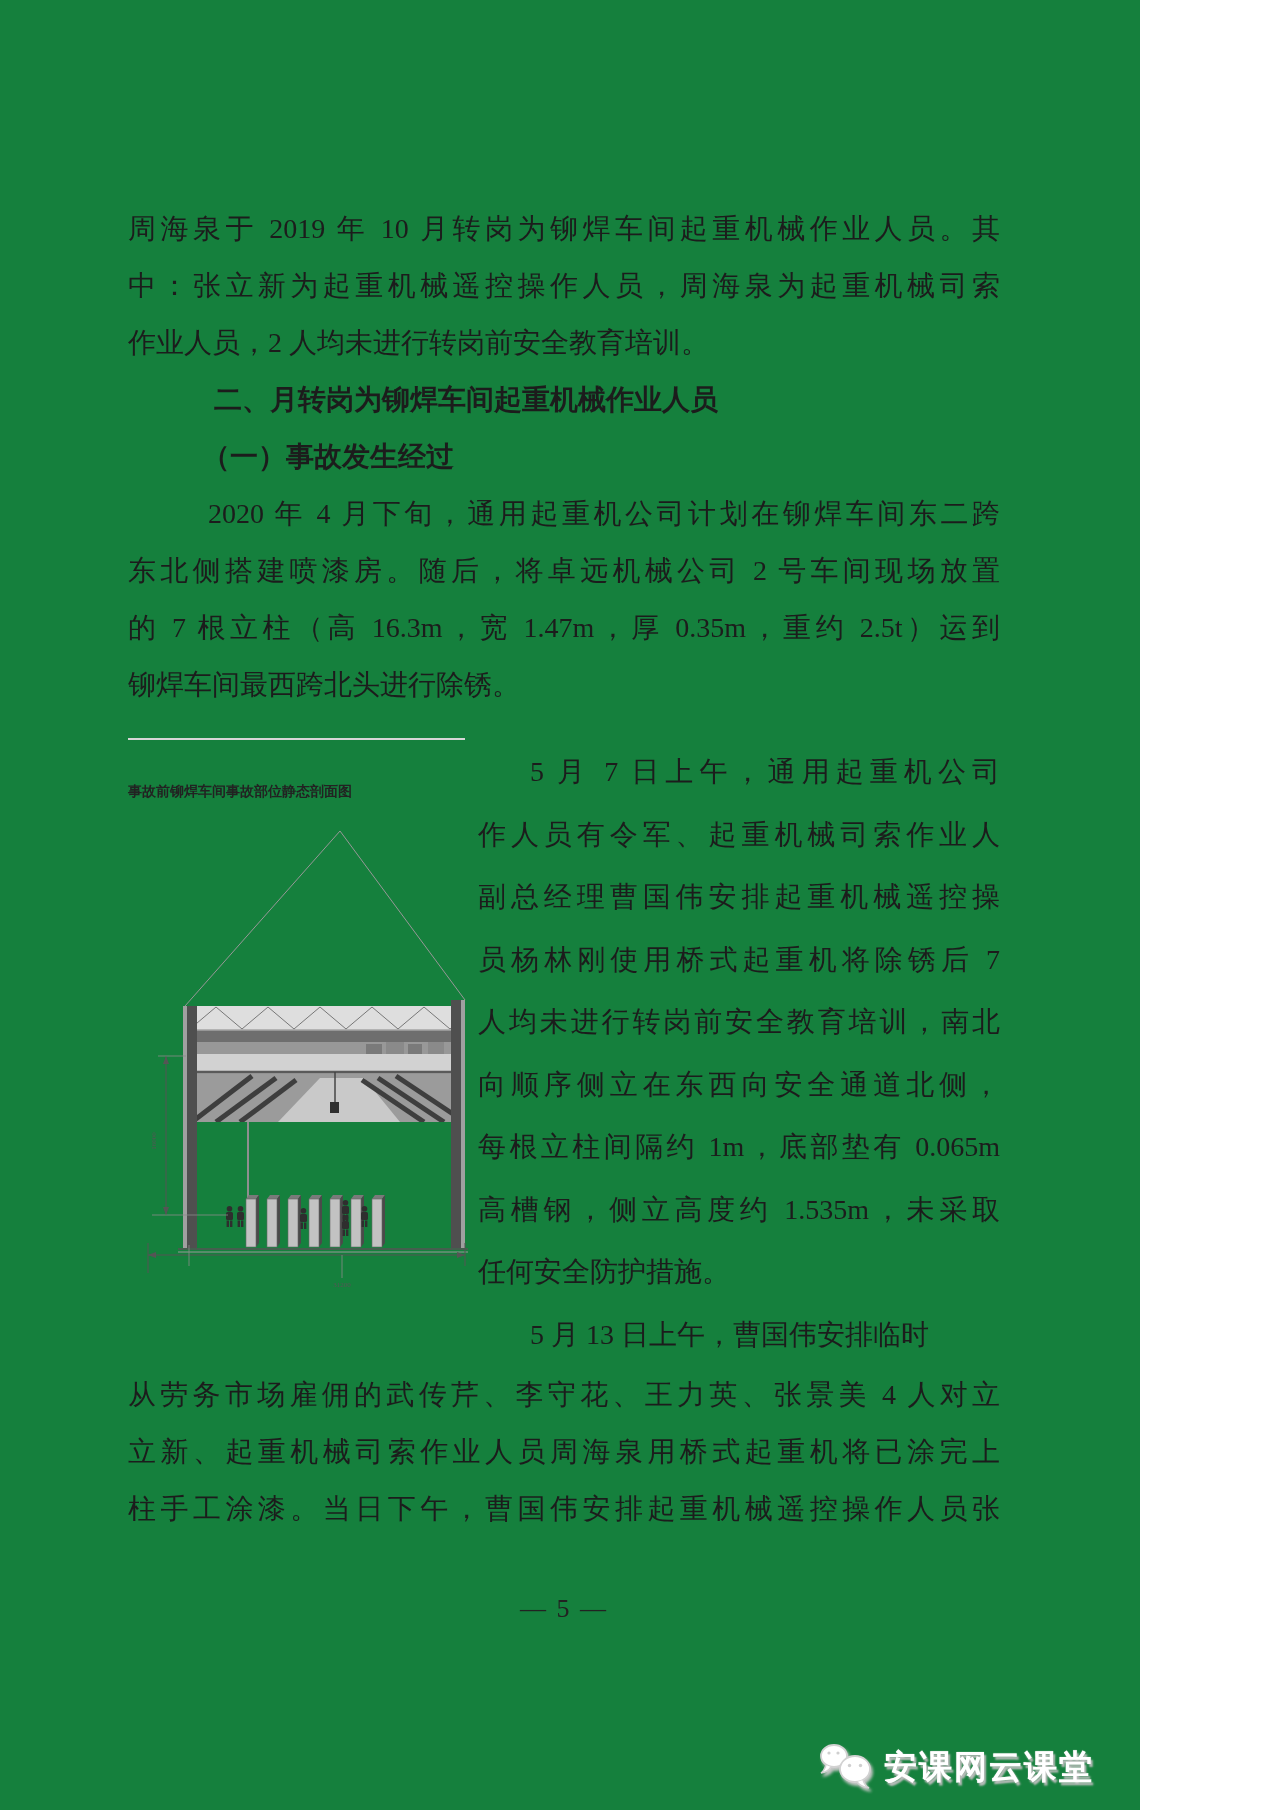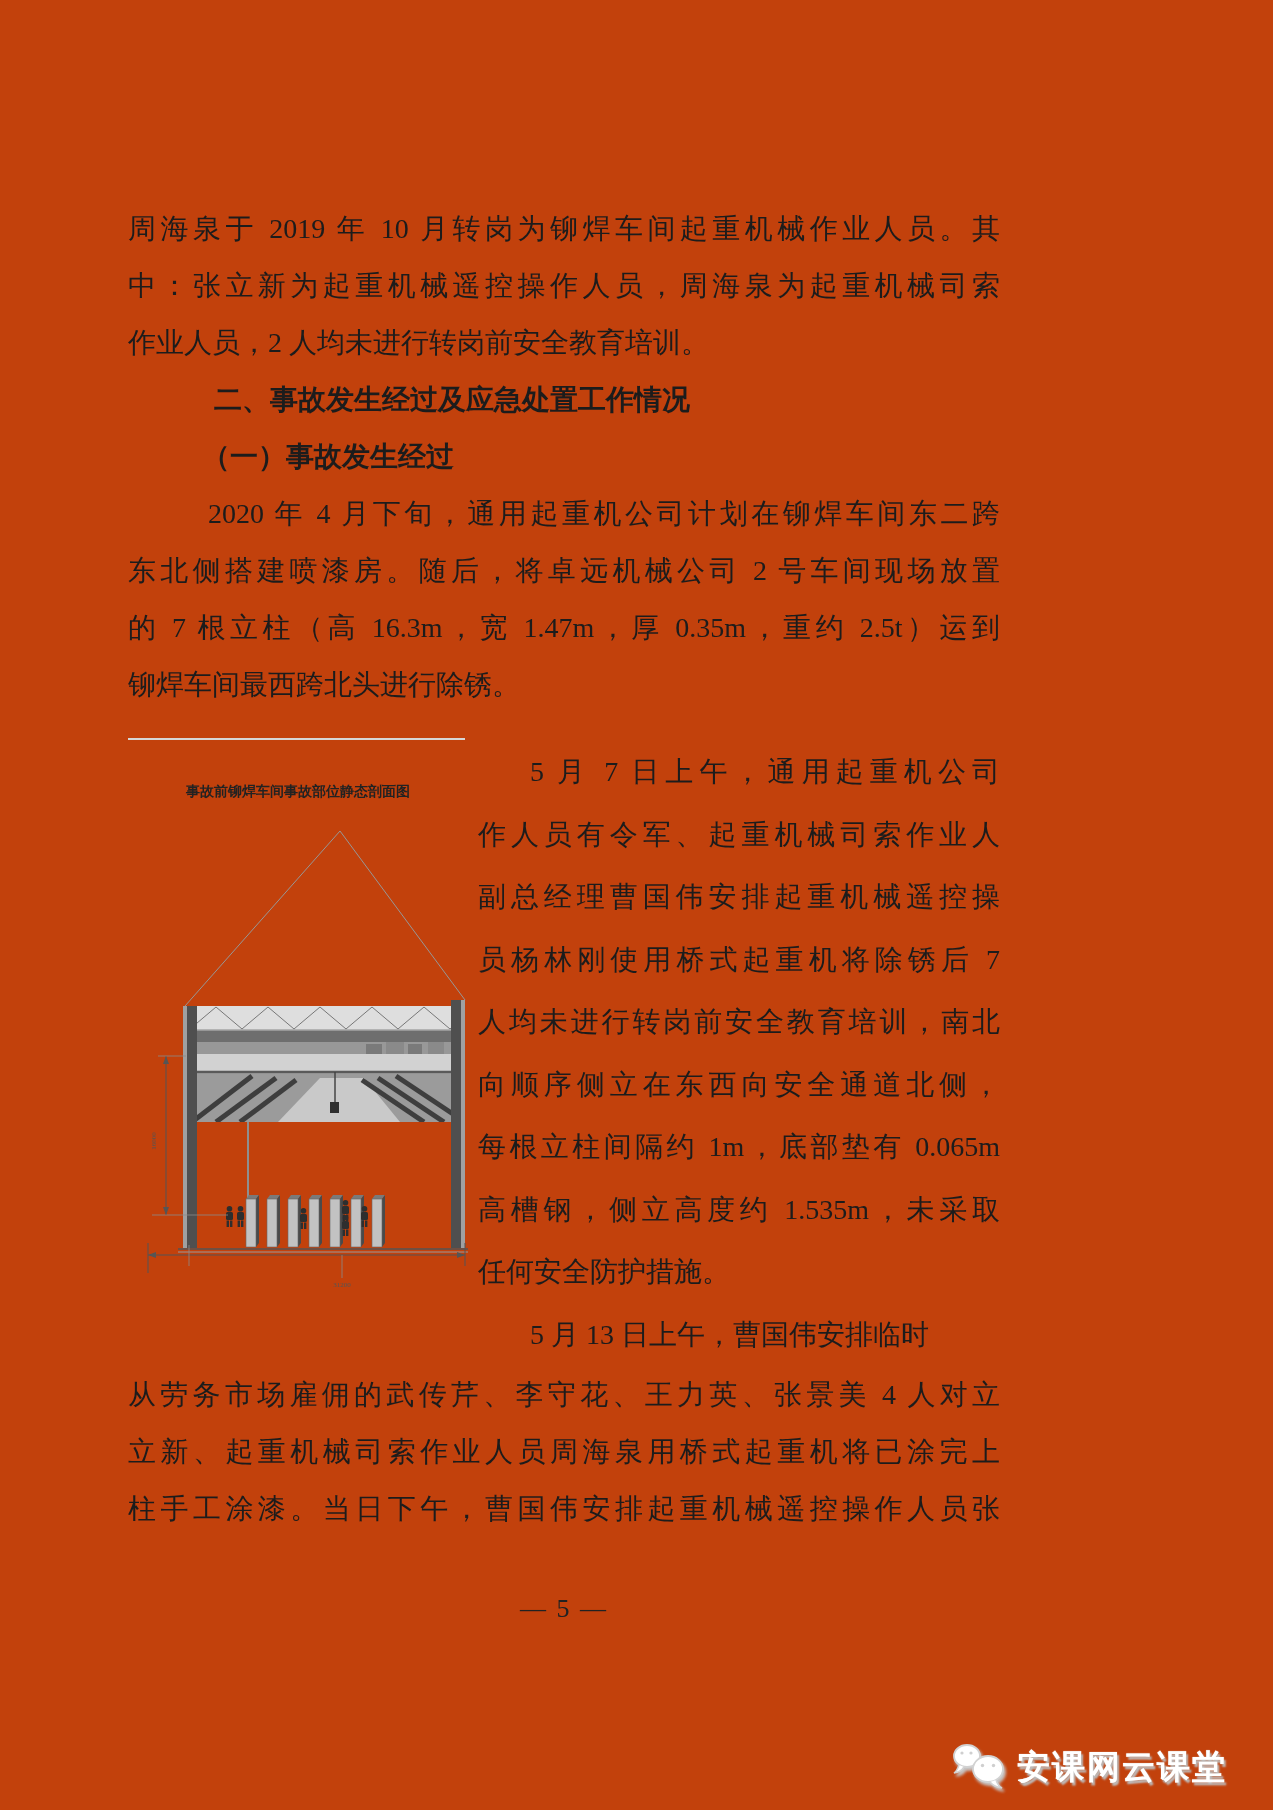--- a/index.html
+++ b/index.html
@@ -1,38 +1,38 @@
 <!DOCTYPE html>
 <html><head>
 <meta charset="utf-8">
 <style>
   html,body { margin:0; padding:0; background:#ffffff; }
   .page {
-    position:relative; width:1273px; height:1810px; background:#c2410c;
+    position:relative; width:1140px; height:1810px; background:#15803d;
     font-family:"Liberation Serif","DejaVu Serif",serif; color:#1c1c1c;
     overflow:hidden;
   }
   .content { position:absolute; left:128px; top:0; width:872px; }
   .spacer-top { height:200px; }
   .line {
     height:57px; line-height:57px; font-size:28px;
     text-align:justify; text-align-last:justify;
   }
   .line.last { text-align-last:left; }
   .heading, .subheading {
     font-weight:bold; text-align:left; text-align-last:left;
   }
   .heading { text-indent:86px; }
   .subheading { text-indent:74px; }
   .indent-first .line.first { text-indent:80px; }
   .wrap-row { display:flex; margin-top:18px; height:635px; }
   .figure-box { position:relative; flex:0 0 340px; width:340px; height:600px; }
   .fig-topline { position:absolute; top:7px; left:0; width:337px; height:2px; background:#d6d6d6; }
   .fig-caption {
-    position:absolute; top:52px; left:0; width:340px; text-align:center;
+    position:absolute; top:52px; left:0; width:340px; 
     font-family:"Liberation Sans","DejaVu Sans",sans-serif;
     font-weight:bold; font-size:14px; color:#222;
   }
   .fig-art { position:absolute; top:85px; left:0; }
   .right-col { flex:1; margin-left:10px; padding-top:10px; }
   .right-col .line { height:62.5px; line-height:62.5px; }
   .right-col .indent-first .line.first { text-indent:52px; }
   .indent2 { text-indent:52px; text-align:left; text-align-last:left; }
   .keep-justify .line.last { text-align-last:justify; }
   .footer {
@@ -57,21 +57,21 @@
 <div class="page">
   <div class="content">
     <div class="spacer-top"></div>
 
     <div class="para indentless">
         <div class="line first">周海泉于 2019 年 10 月转岗为铆焊车间起重机械作业人员。其</div>
         <div class="line">中：张立新为起重机械遥控操作人员，周海泉为起重机械司索</div>
         <div class="line last">作业人员，2 人均未进行转岗前安全教育培训。</div>
       </div>
 
-    <div class="line heading">二、事故发生经过及应急处置工作情况</div>
+    <div class="line heading">二、月转岗为铆焊车间起重机械作业人员</div>
     <div class="line subheading">（一）事故发生经过</div>
 
     <div class="para indent-first">
         <div class="line first">2020 年 4 月下旬，通用起重机公司计划在铆焊车间东二跨</div>
         <div class="line">东北侧搭建喷漆房。随后，将卓远机械公司 2 号车间现场放置</div>
         <div class="line">的 7 根立柱（高 16.3m，宽 1.47m，厚 0.35m，重约 2.5t）运到</div>
         <div class="line last">铆焊车间最西跨北头进行除锈。</div>
       </div>
 
     <div class="wrap-row">

